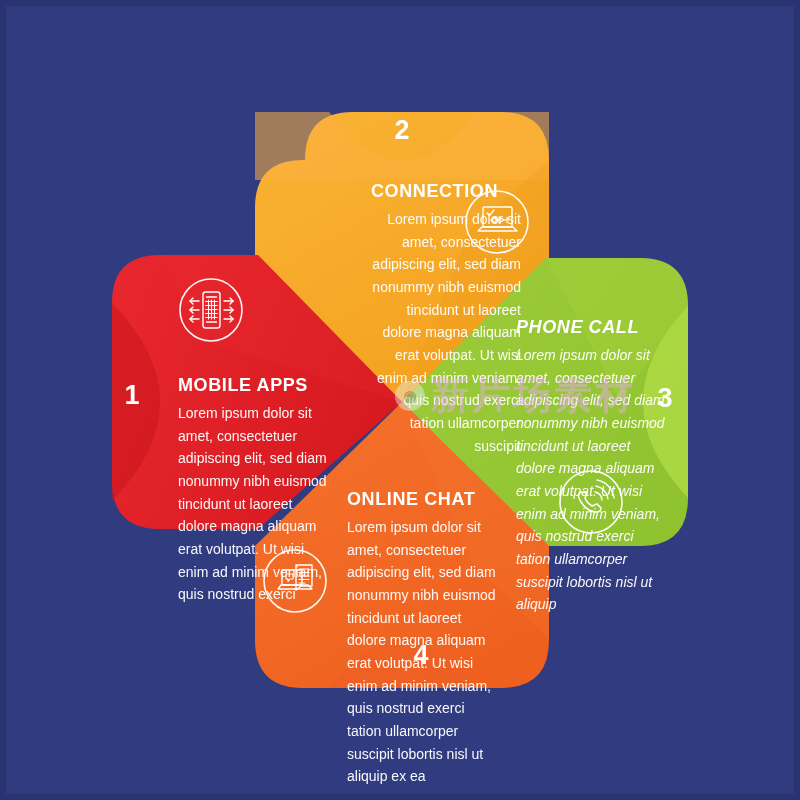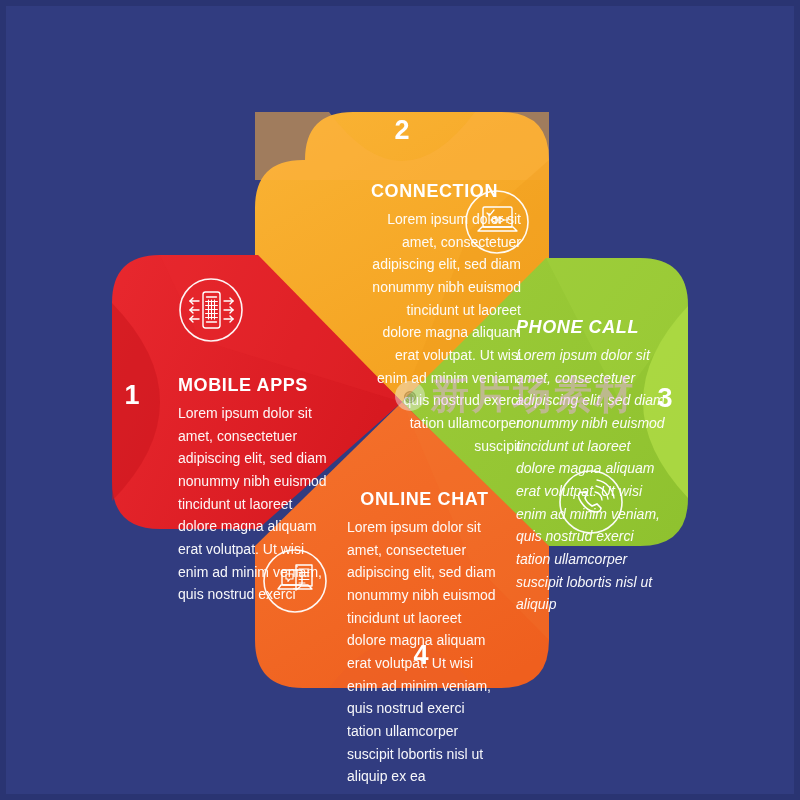--- a/index.html
+++ b/index.html
@@ -54,21 +54,21 @@
 
   #panel-2{ left:330px; top:182px; width:150px;margin-left:41px; }
   #panel-2 .ttl{ text-align:left; }
   #panel-2 .body{ text-align:right; }
 
   #panel-3{ left:516px; top:318px; width:152px;font-style:italic; }
   #panel-3 .ttl{ text-align:left; }
   #panel-3 .body{ text-align:left; }
 
   #panel-4{ left:347px; top:490px; width:155px; }
-  #panel-4 .ttl{ text-align:center; }
+  #panel-4 .ttl{ text-align:left; }
   #panel-4 .body{ text-align:left; }
 
   
   .num{
     position:absolute;
     color:#ffffff;
     font-size:27px;
     font-weight:bold;
     z-index:25;
     line-height:1;

